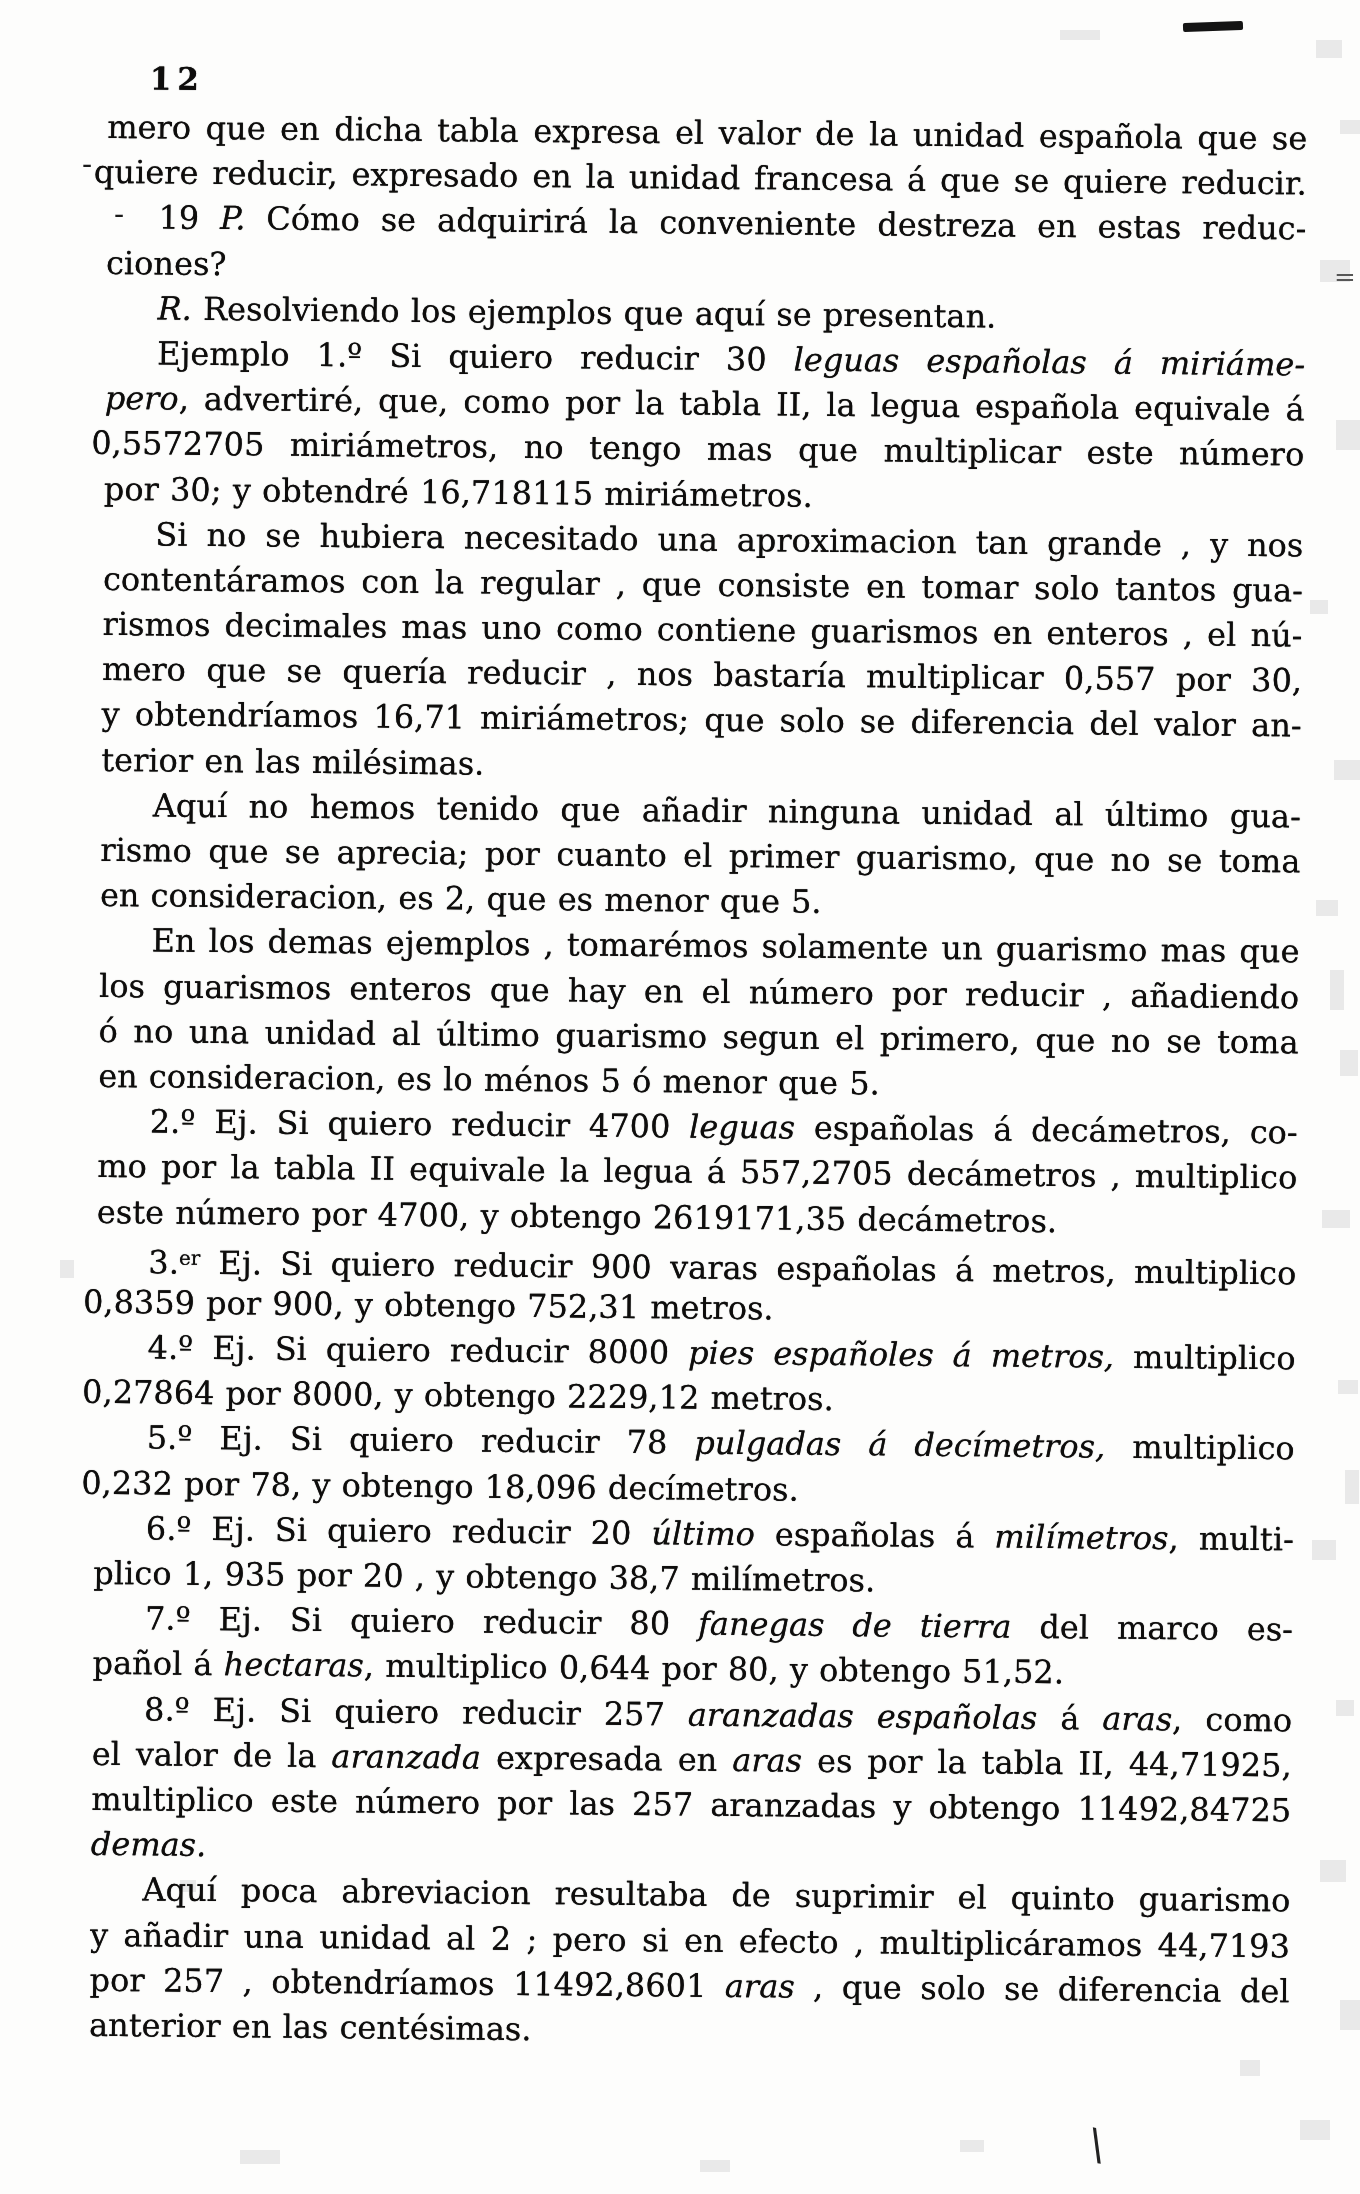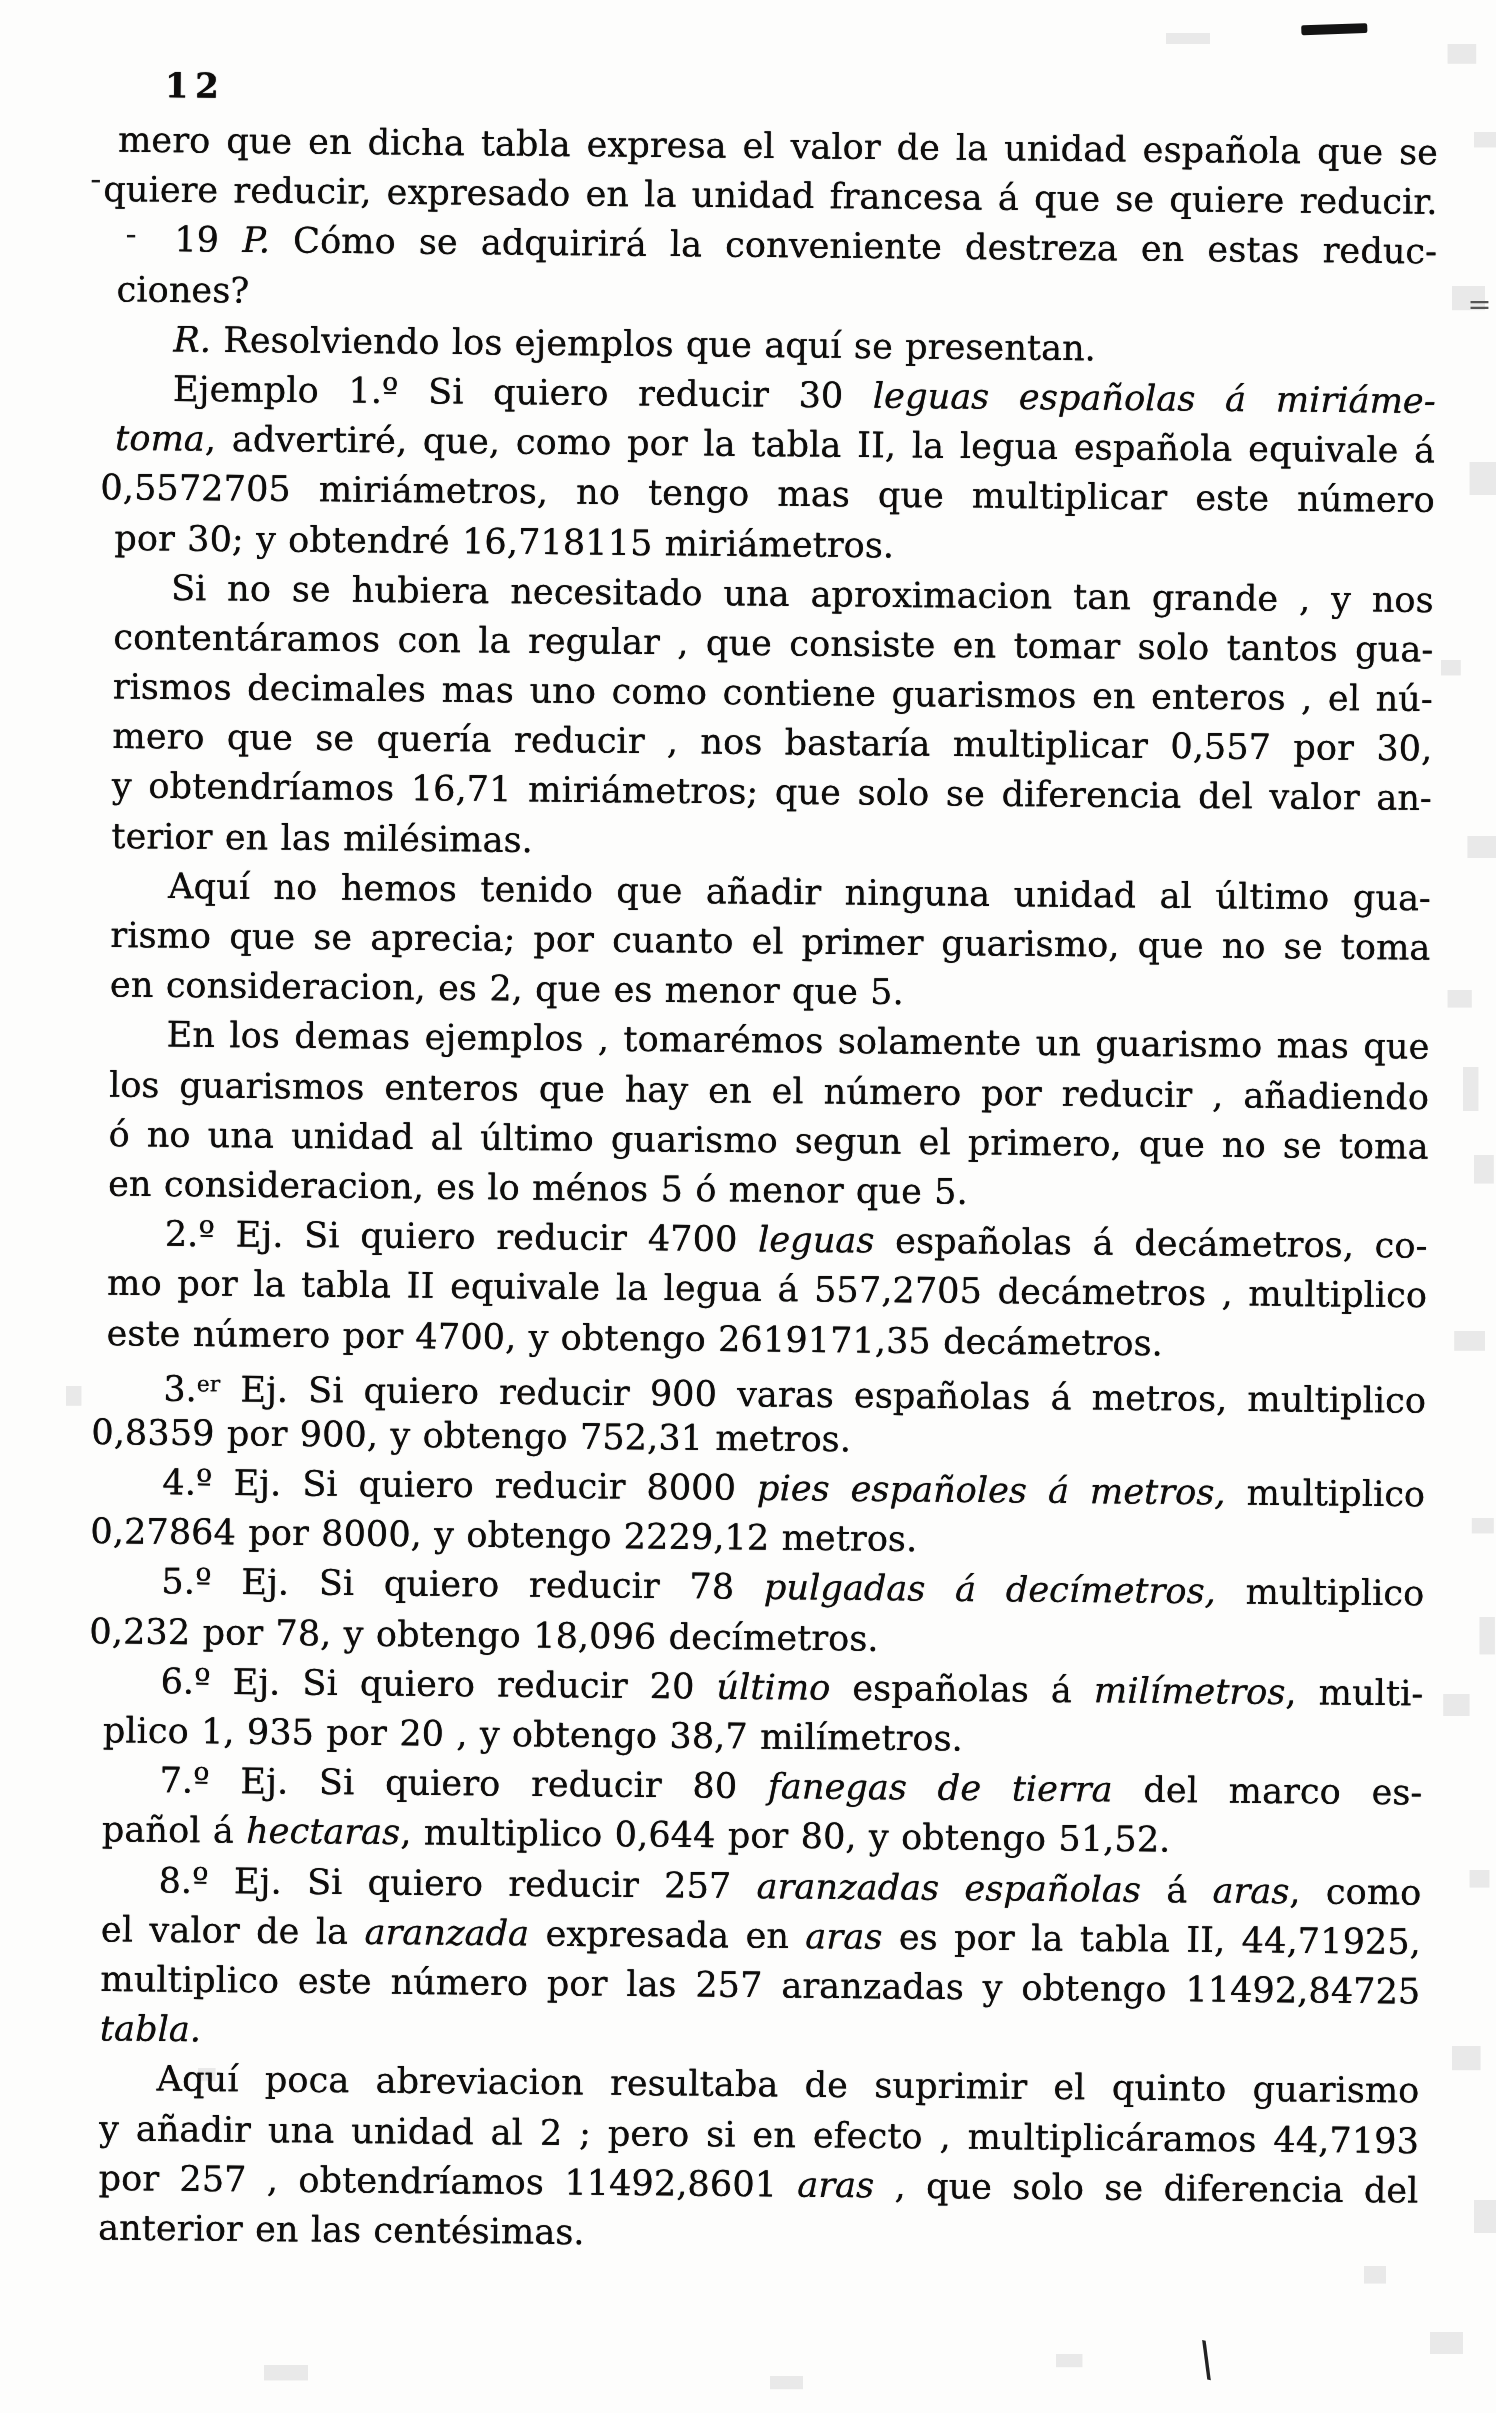--- a/index.html
+++ b/index.html
@@ -107,21 +107,21 @@
 
   <div class="content">
     <div class="pagenum">12</div>
     <div class="textblock" id="text-block">
         <div class="line"><span>mero que en dicha tabla expresa el valor de la unidad española que se</span></div>
         <div class="line out"><span>quiere reducir, expresado en la unidad francesa á que se quiere reducir.</span></div>
         <div class="line indent"><span>19 </span><span class="it">P.</span><span> Cómo se adquirirá la conveniente destreza en estas reduc-</span></div>
         <div class="line last"><span>ciones?</span></div>
         <div class="line indent last"><span class="it">R.</span><span>  Resolviendo los ejemplos que aquí se presentan.</span></div>
         <div class="line indent"><span>Ejemplo 1.º  Si quiero reducir 30 </span><span class="it">leguas españolas á miriáme-</span></div>
-        <div class="line"><span class="it">toma</span><span>, advertiré, que, como por la tabla II, la legua española equivale á</span></div>
+        <div class="line"><span class="it">pero</span><span>, advertiré, que, como por la tabla II, la legua española equivale á</span></div>
         <div class="line out"><span>0,5572705 miriámetros, no tengo mas que multiplicar este número</span></div>
         <div class="line last"><span>por 30; y obtendré 16,718115 miriámetros.</span></div>
         <div class="line indent"><span>Si no se hubiera necesitado una aproximacion tan grande , y nos</span></div>
         <div class="line"><span>contentáramos con la regular , que consiste en tomar solo tantos gua-</span></div>
         <div class="line"><span>rismos decimales mas uno como contiene guarismos en enteros , el nú-</span></div>
         <div class="line"><span>mero que se quería reducir , nos bastaría multiplicar 0,557 por 30,</span></div>
         <div class="line"><span>y obtendríamos 16,71 miriámetros; que solo se diferencia del valor an-</span></div>
         <div class="line last"><span>terior en las milésimas.</span></div>
         <div class="line indent"><span>Aquí no hemos tenido que añadir ninguna unidad al último gua-</span></div>
         <div class="line"><span>rismo que se aprecia; por cuanto el primer guarismo, que no se toma</span></div>
@@ -139,21 +139,21 @@
         <div class="line last out"><span>0,27864 por 8000, y obtengo 2229,12 metros.</span></div>
         <div class="line indent"><span>5.º Ej.  Si quiero reducir 78 </span><span class="it">pulgadas á decímetros,</span><span> multiplico</span></div>
         <div class="line last out"><span>0,232 por 78, y obtengo 18,096 decímetros.</span></div>
         <div class="line indent"><span>6.º Ej.  Si quiero reducir 20 </span><span class="it">último</span><span> españolas á </span><span class="it">milímetros</span><span>, multi-</span></div>
         <div class="line last"><span>plico 1, 935 por 20 , y obtengo 38,7 milímetros.</span></div>
         <div class="line indent"><span>7.º Ej.  Si quiero reducir 80 </span><span class="it">fanegas de tierra</span><span> del marco es-</span></div>
         <div class="line last"><span>pañol á </span><span class="it">hectaras</span><span>, multiplico 0,644 por 80, y obtengo 51,52.</span></div>
         <div class="line indent"><span>8.º Ej.  Si quiero reducir 257 </span><span class="it">aranzadas españolas</span><span> á </span><span class="it">aras</span><span>, como</span></div>
         <div class="line"><span>el valor de la </span><span class="it">aranzada</span><span> expresada en </span><span class="it">aras</span><span> es por la tabla II, 44,71925,</span></div>
         <div class="line"><span>multiplico este número por las 257 aranzadas y obtengo 11492,84725</span></div>
-        <div class="line last"><span class="it">tabla.</span></div>
+        <div class="line last"><span class="it">demas.</span></div>
         <div class="line indent"><span>Aquí poca abreviacion resultaba de suprimir el quinto guarismo</span></div>
         <div class="line"><span>y añadir una unidad al 2 ; pero si en efecto , multiplicáramos 44,7193</span></div>
         <div class="line"><span>por 257 , obtendríamos 11492,8601 </span><span class="it">aras</span><span> , que solo se diferencia del</span></div>
         <div class="line last"><span>anterior en las centésimas.</span></div>
       </div>
   </div>
 
 </div>
 
 </body></html>

